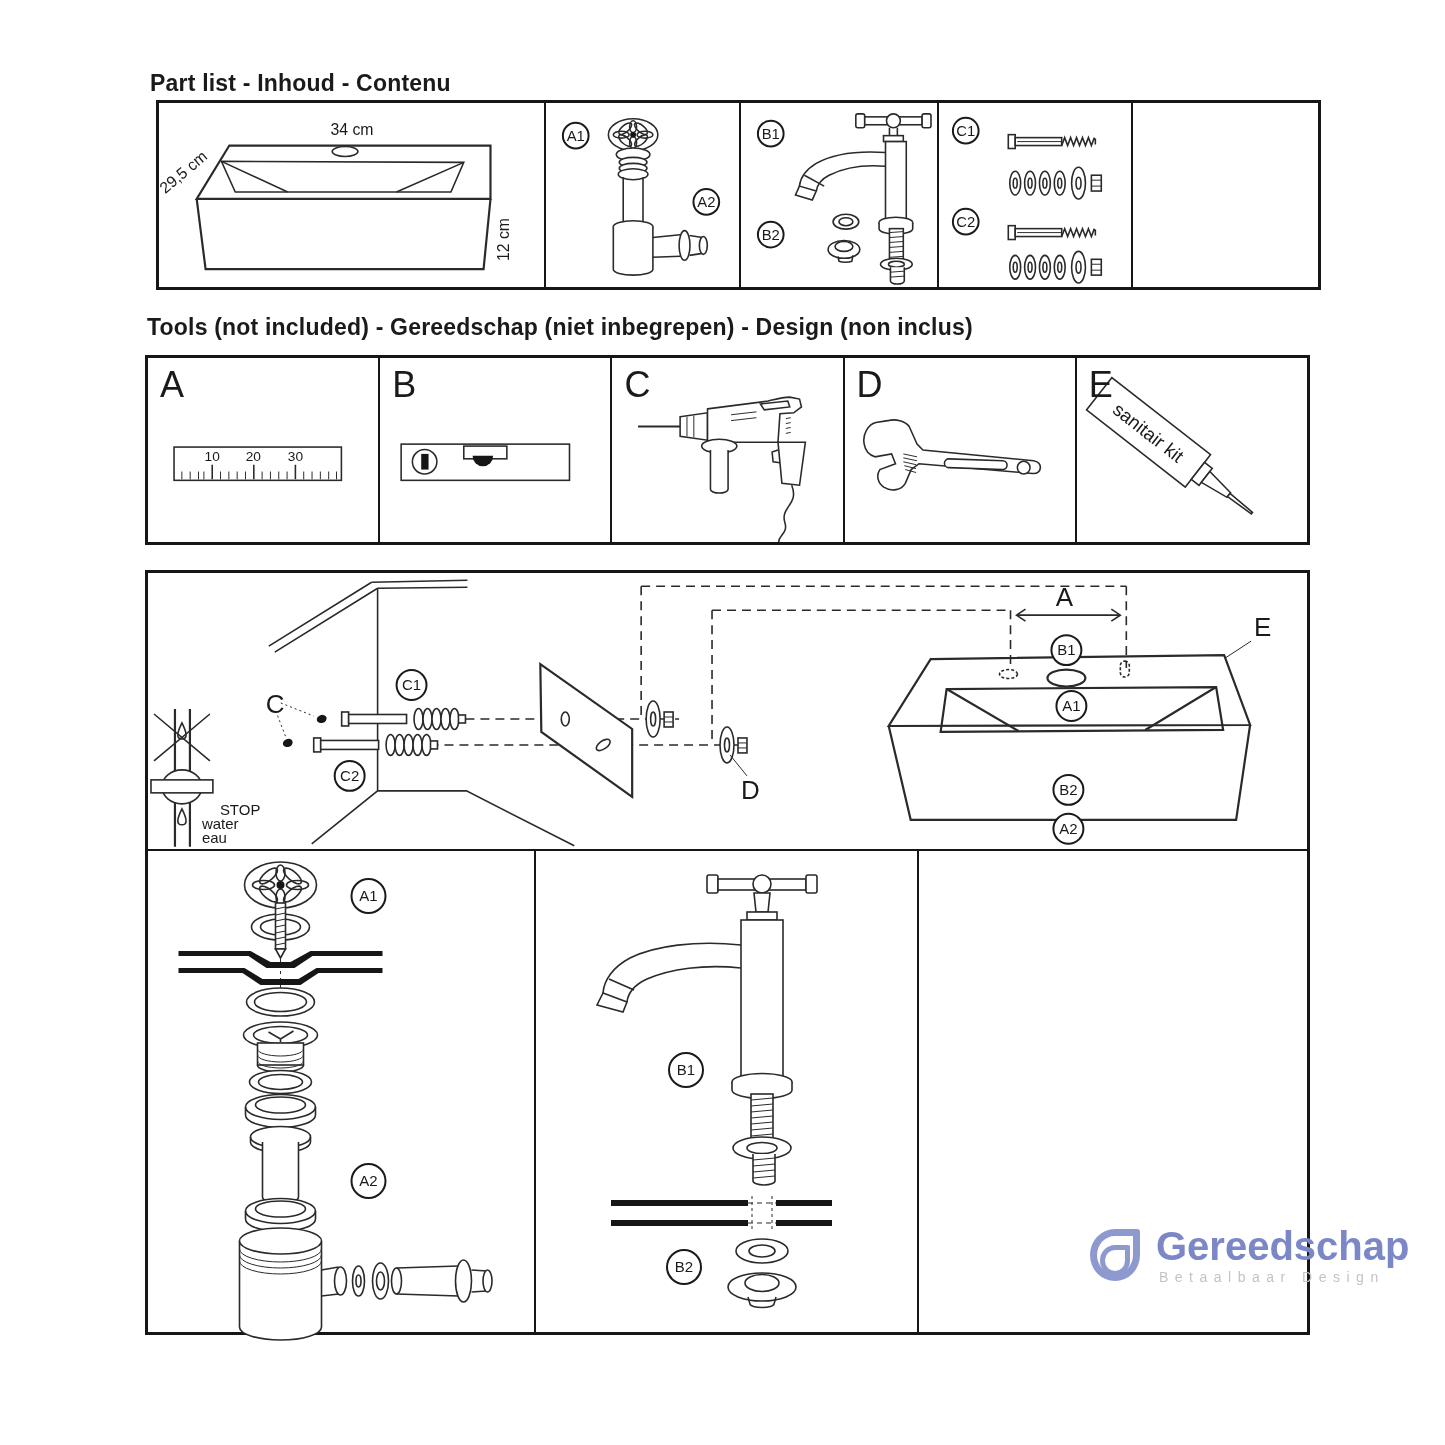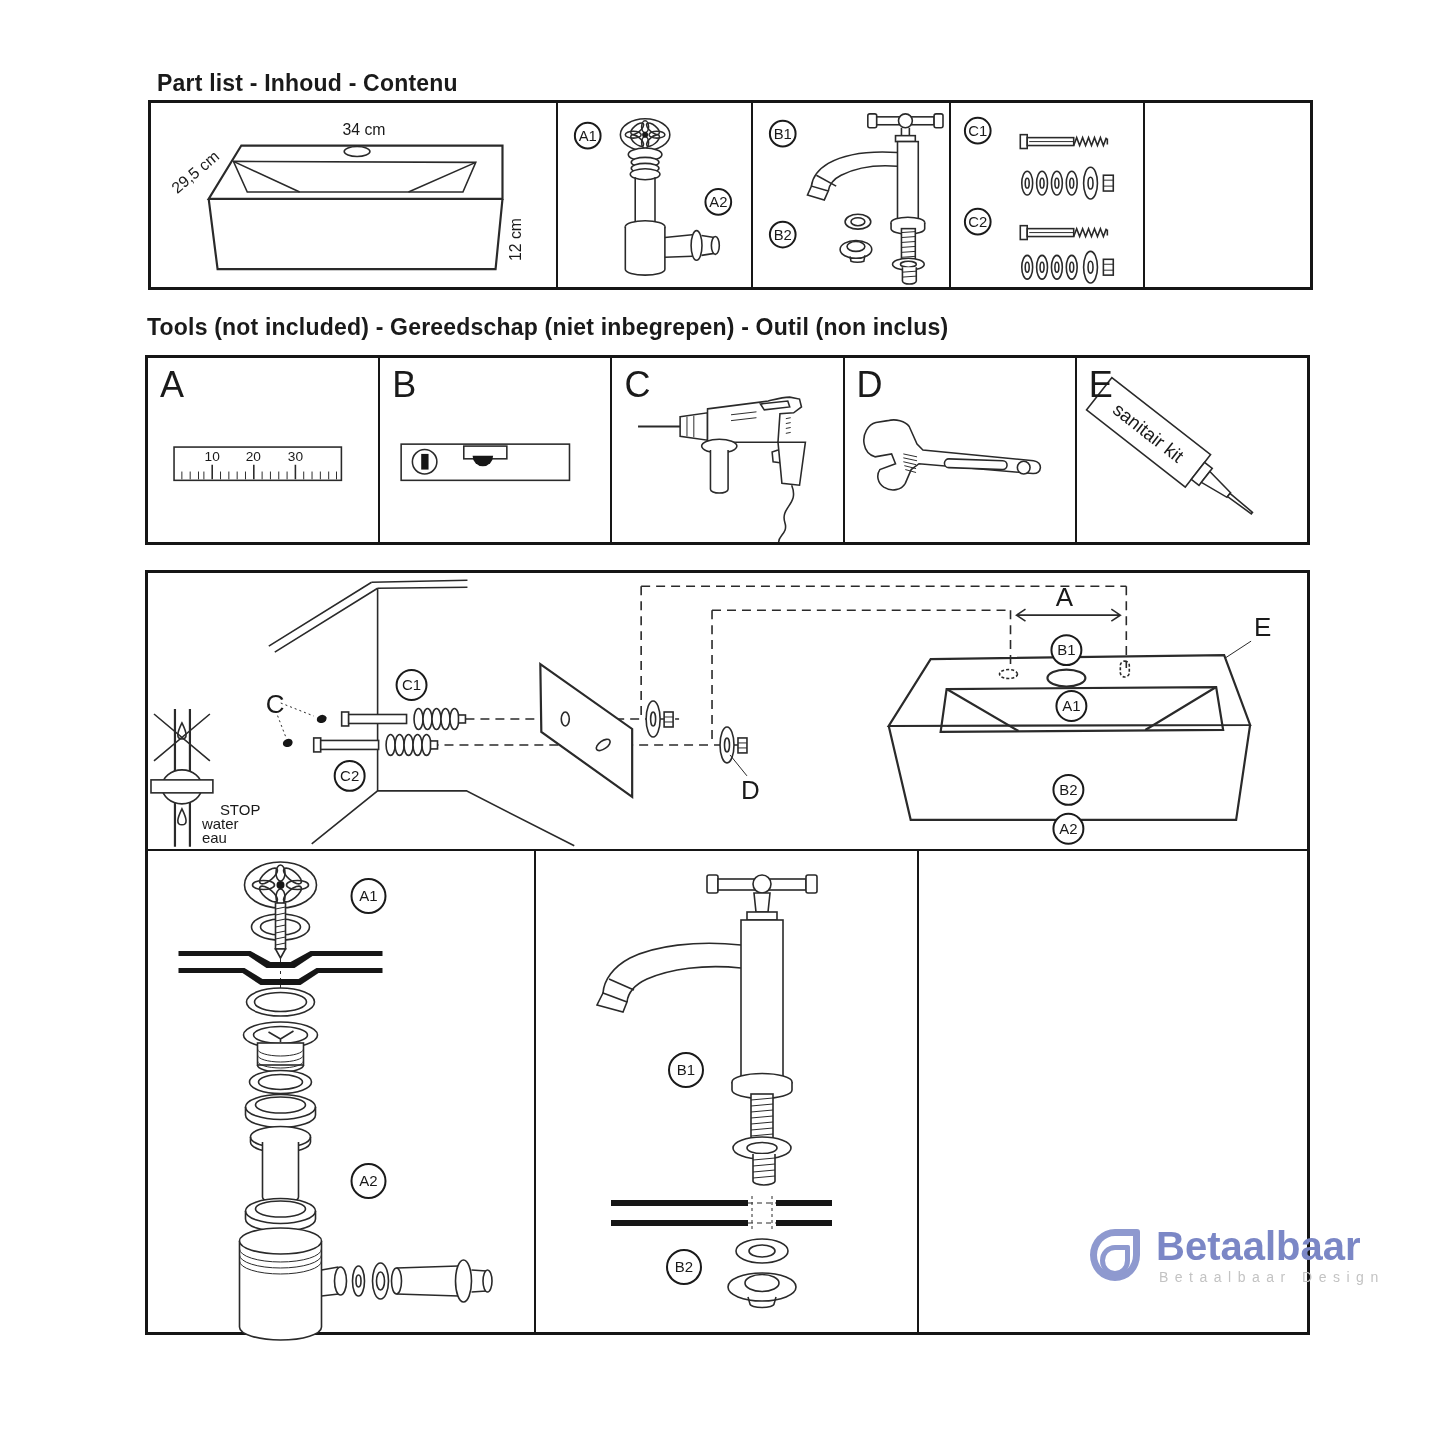--- a/index.html
+++ b/index.html
@@ -40,23 +40,23 @@
              border-radius:50% 6% 50% 50%;}
   .logo-text{display:flex;flex-direction:column;line-height:1;}
   .brand-name{font-size:40px;font-weight:700;color:#7b87c6;letter-spacing:0px;}
   .brand-tagline{font-size:14px;color:#c3c3c3;letter-spacing:6.5px;margin-top:4px;padding-left:3px;}
 </style>
 </head>
 <body>
 
 <div class="page">
 
-  <div class="sec-title" style="left:157px;top:70px;">Part list - Inhoud - Contenu</div>
-
-  <div class="box" style="left:148px;top:100px;width:1165px;height:190px;padding-left:20px;">
+  <div class="sec-title" style="left:150px;top:70px;">Part list - Inhoud - Contenu</div>
+
+  <div class="box" style="left:156px;top:100px;width:1165px;height:190px;">
 
     <div class="cell" style="width:387px;">
       <svg viewBox="0 0 385 186">
         <g class="ln">
           <path class="th" d="M69,43 L333,43 L333,97 L36,97 Z"></path>
           <path d="M61,59 L306,60 L293,90 L75,90 Z"></path>
           <path d="M61,59 L128,90 M306,60 L238,90"></path>
           <path class="th" d="M36,97 L45,168 L326,168 L333,97"></path>
           <ellipse cx="186" cy="49" rx="13" ry="5"></ellipse>
         </g>
@@ -184,21 +184,21 @@
         <g class="cl">
           <circle cx="27" cy="120" r="13"></circle>
             <text x="27" y="125">C2</text>
         </g>
       </svg>
     </div>
 
     <div class="cell" style="flex:1;"></div>
   </div>
 
-  <div class="sec-title" style="left:147px;top:314px;">Tools (not included) - Gereedschap (niet inbegrepen) -  Outil (non inclus)</div>
+  <div class="sec-title" style="left:147px;top:314px;">Tools (not included) - Gereedschap (niet inbegrepen) -  Design (non inclus)</div>
 
   <div class="box" style="left:145px;top:355px;width:1165px;height:190px;">
 
     <div class="cell" style="flex:1;">
       <div class="tool-letter">A</div>
       <svg viewBox="0 0 232 188">
         <g class="ln">
           <rect class="f" x="25" y="91" width="171" height="34"></rect>
           <path class="thin" d="M33,116 V124 M41.5,116 V124 M50,116 V124 M55.5,116 V124 M72.5,116 V124 M81,116 V124 M89.5,116 V124 M98,116 V124 M115,116 V124 M123.5,116 V124 M132,116 V124 M140.5,116 V124 M157.5,116 V124 M166,116 V124 M174.5,116 V124 M183,116 V124 M191,116 V124"></path>
           <path d="M64,109 V124 M106.5,109 V124 M149,109 V124"></path>
@@ -489,18 +489,18 @@
 
       <div class="panel" style="flex:1;"></div>
     </div>
   </div>
 
   <div class="logo">
     <div class="logo-icon">
       <div class="logo-icon-inner"></div>
     </div>
     <div class="logo-text">
-      <div class="brand-name">Betaalbaar</div>
+      <div class="brand-name">Gereedschap</div>
       <div class="brand-tagline">Betaalbaar Design</div>
     </div>
   </div>
 
 </div>
 
 </body></html>

